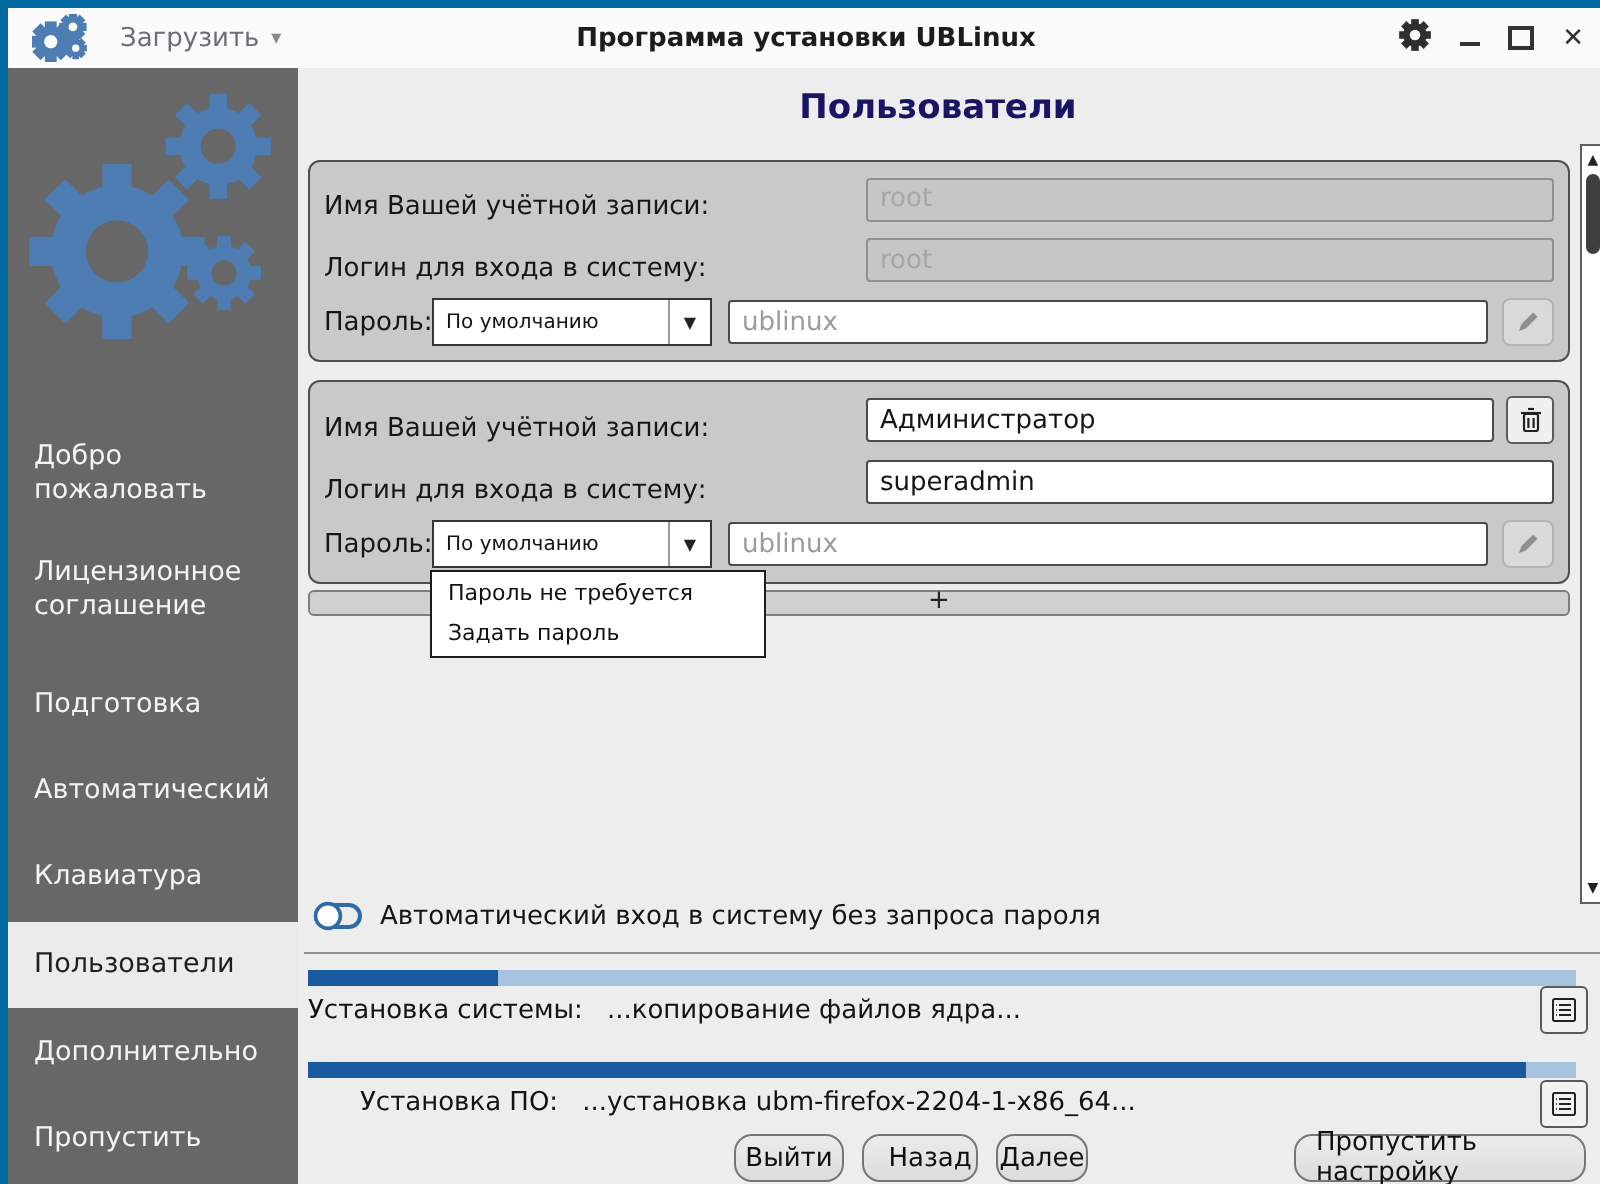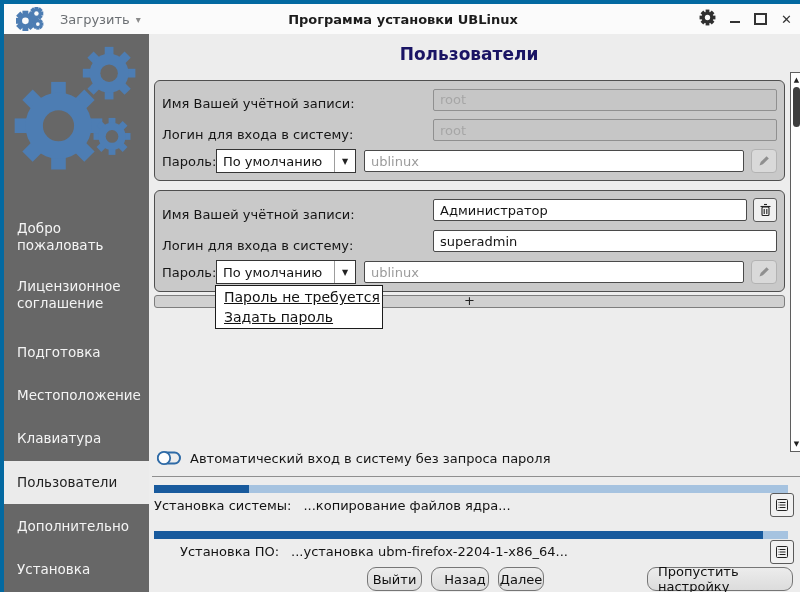--- a/index.html
+++ b/index.html
@@ -37,31 +37,31 @@
         box-sizing:border-box;padding:7px;display:flex;flex-direction:column;justify-content:space-between;}
   .card1{top:46px;height:101px;} .card2{top:156px;height:102px;}
   .frow{display:flex;align-items:center;}
   .flabel{width:271px;flex:none;font-size:13px;color:#161616;margin-top:8px;}
   .plabel{width:54px;flex:none;font-size:13px;color:#161616;}
   .inp{height:22px;border:1px solid #4a4a4a;background:#fff;font-size:13px;color:#151515;
        padding:0 6px;border-radius:2px;box-sizing:border-box;flex:1;font-family:"DejaVu Sans",sans-serif;outline:none;}
   .inp.gray{background:#c6c6c6;border-color:#909090;color:#a6a6a6;}
   .inp.ghost{color:#9b9b9b;}
   .combo{width:140px;flex:none;height:24px;background:#fff;border:1px solid #353535;display:flex;align-items:center;box-sizing:border-box;}
-  .combo .ctxt{flex:1;padding:0 6px;font-size:13px;color:#141414;white-space:nowrap;overflow:hidden;}
+  .combo .ctxt{flex:1;padding:0 6px;font-size:10px;color:#141414;white-space:nowrap;overflow:hidden;}
   .combo .carr{width:20px;height:100%;display:flex;align-items:center;justify-content:center;
                border-left:1px solid #9d9d9d;font-size:8px;color:#222;}
   .sqbtn{width:24px;height:24px;flex:none;margin-left:6px;background:#f0f0f0;border:1px solid #5a5a5a;
          border-radius:3px;display:flex;align-items:center;justify-content:center;box-sizing:border-box;}
   .pencilbtn{width:26px;height:24px;flex:none;margin-left:7px;background:#d9d9d9;border:1px solid #b3b3b3;
          border-radius:4px;display:flex;align-items:center;justify-content:center;box-sizing:border-box;}
   
   .popup{position:absolute;left:66px;top:251px;width:166px;background:#fff;border:1px solid #1c1c1c;
          z-index:6;padding:1px 0;}
-  .popup .pitem{font-size:14px;color:#111;padding:1px 8px;line-height:18px;white-space:nowrap;text-decoration:underline;}
+  .popup .pitem{font-size:11px;color:#111;padding:1px 8px;line-height:18px;white-space:nowrap;}
   
   .addbtn{position:absolute;left:5px;top:261px;width:631px;height:13px;background:#d0d0d0;
           border:1px solid #7d7d7d;border-radius:3px;box-sizing:border-box;text-align:center;
           font-size:13px;line-height:10px;color:#222;}
   
   .togglerow{position:absolute;left:7px;top:416px;display:flex;align-items:center;gap:8px;}
   .togglelabel{font-size:13px;color:#151515;}
   .sep{position:absolute;left:3px;right:2px;top:442px;border-top:1px solid #8f8f8f;}
   
   .bar{position:absolute;left:5px;width:634px;height:8px;background:#a6c3e0;}
@@ -167,27 +167,27 @@
             <rect x="-3.5" y="-19" width="7" height="38" transform="rotate(135)"></rect>
             <circle r="14"></circle>
               <circle r="6.5" fill="#676767"></circle>
           </g>
         </g>
       </svg>
     </div>
     <div class="nav" style="top:146px">Добро пожаловать</div>
     <div class="nav" style="top:204px">Лицензионное соглашение</div>
     <div class="nav" style="top:270px">Подготовка</div>
-    <div class="nav" style="top:313px">Местоположение</div>
+    <div class="nav" style="top:313px">Автоматический</div>
     <div class="nav" style="top:356px">Клавиатура</div>
     <div class="nav active" style="top:387px">
       <span>Пользователи</span>
     </div>
     <div class="nav" style="top:444px">Дополнительно</div>
-    <div class="nav" style="top:487px">Установка</div>
+    <div class="nav" style="top:487px">Пропустить</div>
     <div class="nav" style="top:530px">Завершение</div>
   </div>
 
   <div class="main">
     <div class="page-title">Пользователи</div>
 
     <div class="sbar">
       <div class="arr up">▲</div>
       <div class="sthumb"></div>
       <div class="arr dn">▼</div>

